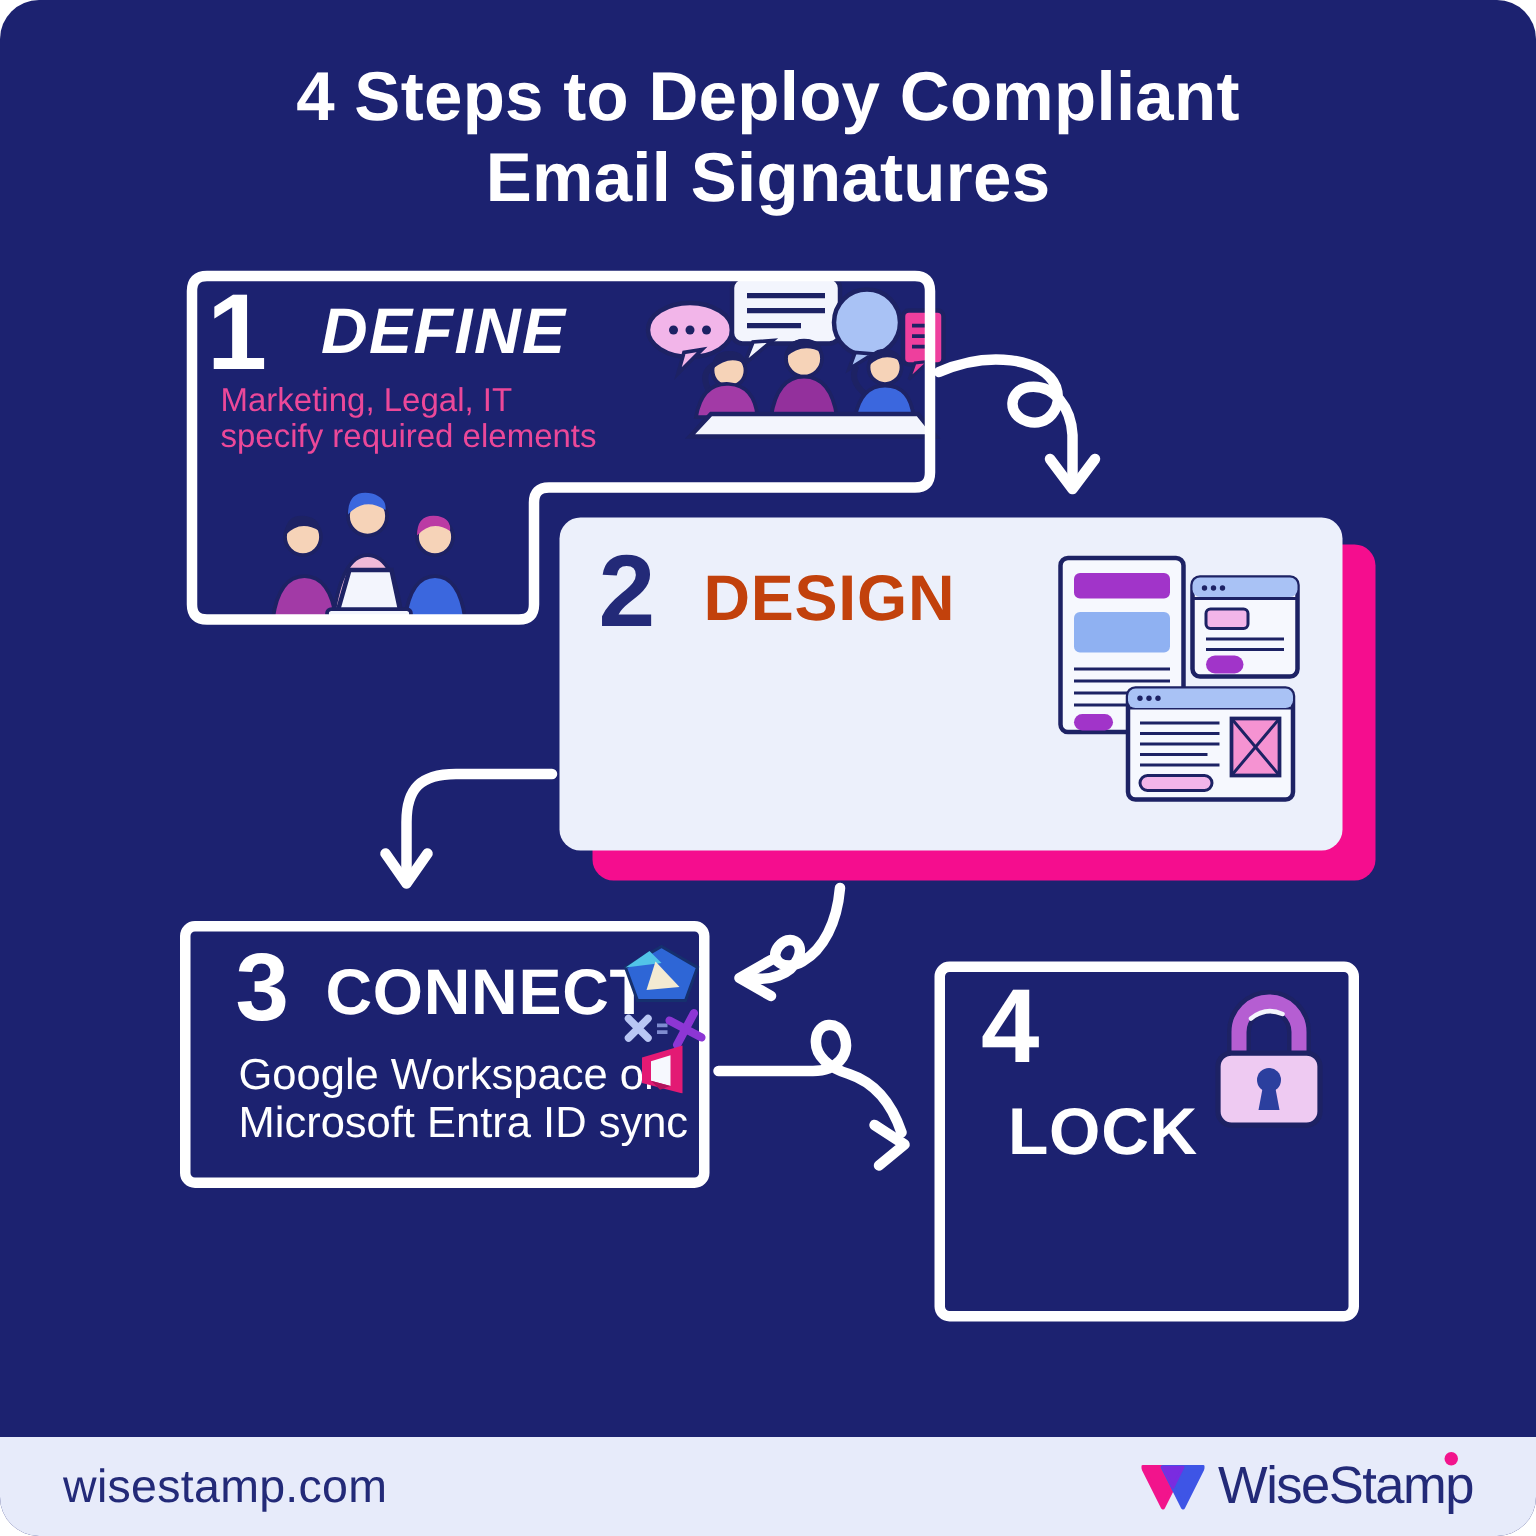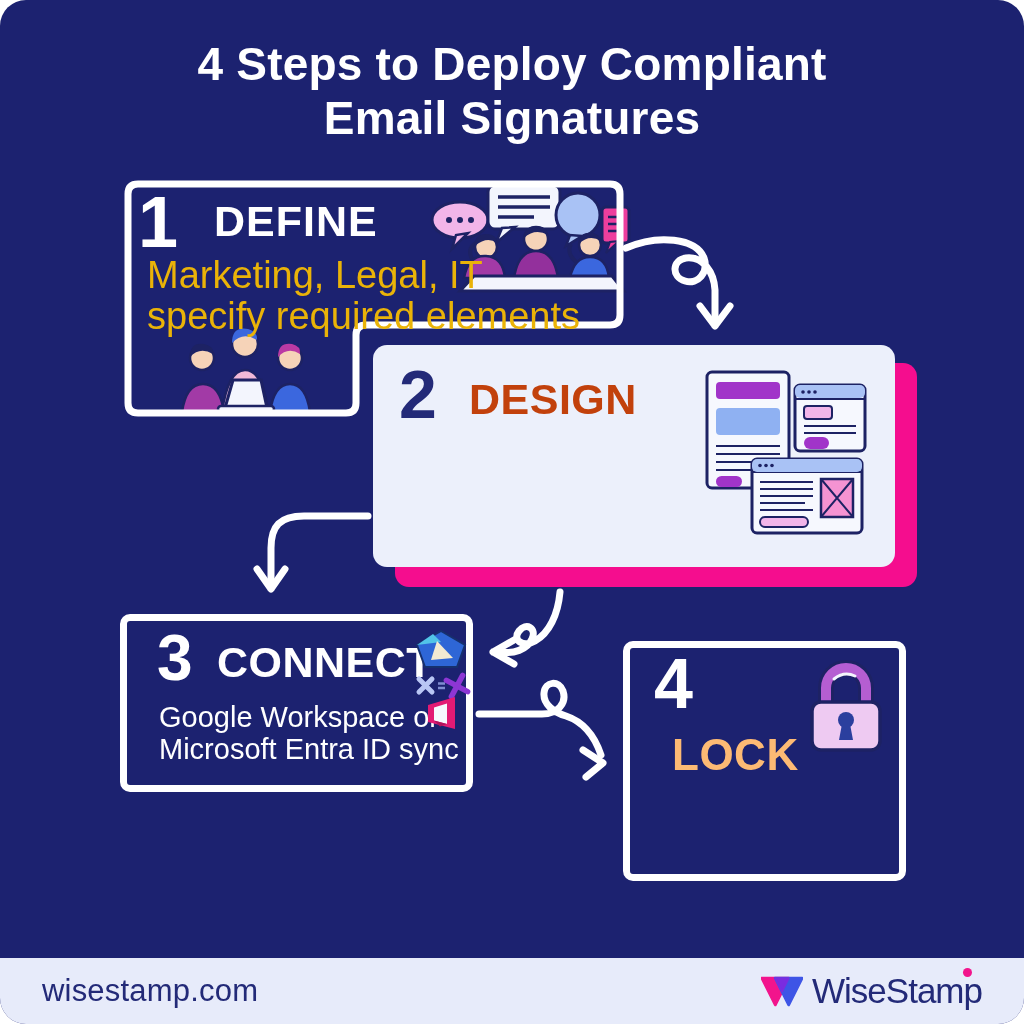--- a/index.html
+++ b/index.html
@@ -11,22 +11,22 @@
 
   
   .title{top:38px; left:0; width:1024px; text-align:center; color:#ffffff;
          font-size:46px; font-weight:700; line-height:1.17; letter-spacing:0.2px;}
 
   
   #lines{position:absolute; inset:0; z-index:3; pointer-events:none;}
 
   
   .s1-num{left:138px; top:181px; color:#fff; font-size:72px; font-weight:700; z-index:4;}
-  .s1-label{left:214px; top:197px; color:#fff; font-size:43px; font-weight:700; letter-spacing:1px; z-index:4;}
-  .s1-desc{left:147px; top:255px; color:#eab308; font-size:38px; line-height:1.08; z-index:4;}
+  .s1-label{left:214px; top:197px; color:#fff; font-size:43px; font-weight:700; letter-spacing:1px; z-index:4;font-style:italic;}
+  .s1-desc{left:147px; top:255px; color:#ec4899; font-size:22px; line-height:1.08; z-index:4;}
   .ill-meeting{left:430px; top:183px; z-index:2;}
   .ill-laptop{left:170px; top:322px; z-index:2;}
 
   
   .s2-shadow{left:395px; top:363px; width:522px; height:224px; background:#f50d8e; border-radius:14px; z-index:1;}
   .s2-card{left:373px; top:345px; width:522px; height:222px; background:#ecf0fb; border-radius:14px; z-index:2;}
   .s2-num{left:26px; top:10px; color:#232a78; font-size:68px; font-weight:700;}
   .s2-label{left:96px; top:30px; color:#c2410c; font-size:43px; font-weight:700; letter-spacing:0.5px;}
   .s2-desc{left:31px; top:106px; color:#232a78; font-size:31px; line-height:1.13;}
   .ill-templates{left:330px; top:22px;}
@@ -35,21 +35,21 @@
   .step-box{border:7px solid #ffffff; border-radius:10px; box-sizing:border-box; z-index:2;}
   .s3-box{left:120px; top:614px; width:353px; height:178px;}
   .s3-num{left:30px; top:0px; color:#fff; font-size:64px; font-weight:700;}
   .s3-label{left:90px; top:17px; color:#fff; font-size:43px; font-weight:700; letter-spacing:0.5px;}
   .s3-desc{left:32px; top:80px; color:#fff; font-size:29px; line-height:1.12;}
   .ill-connect{left:286px; top:8px;}
 
   .s4-box{left:623px; top:641px; width:283px; height:240px;}
   .s4-num{left:24px; top:-4px; color:#fff; font-size:70px; font-weight:700;}
   .ill-lock{left:168px; top:6px;}
-  .s4-label{left:42px; top:82px; color:#fdba74; font-size:44px; font-weight:700; letter-spacing:0.5px;}
+  .s4-label{left:42px; top:82px; color:#ffffff; font-size:44px; font-weight:700; letter-spacing:0.5px;}
   .s4-desc{left:44px; top:140px; color:#fff; font-size:29px; line-height:1.12;}
 
   
   .footer{left:0; top:958px; width:1024px; height:66px; background:#e7ebfa; z-index:5;
           display:flex; align-items:center; justify-content:space-between; box-sizing:border-box; padding:0 42px;}
   .website{color:#232a78; font-size:31px; font-weight:500; letter-spacing:0.2px;}
   .brand{display:flex; align-items:center; gap:9px;}
   .brand-text{position:relative; color:#232a78; font-size:35px; font-weight:400; letter-spacing:-1px;}
   .brand-dot{position:absolute; left:151px; top:-3px; width:9px; height:9px; border-radius:50%; background:#f2148c;}
 </style>

